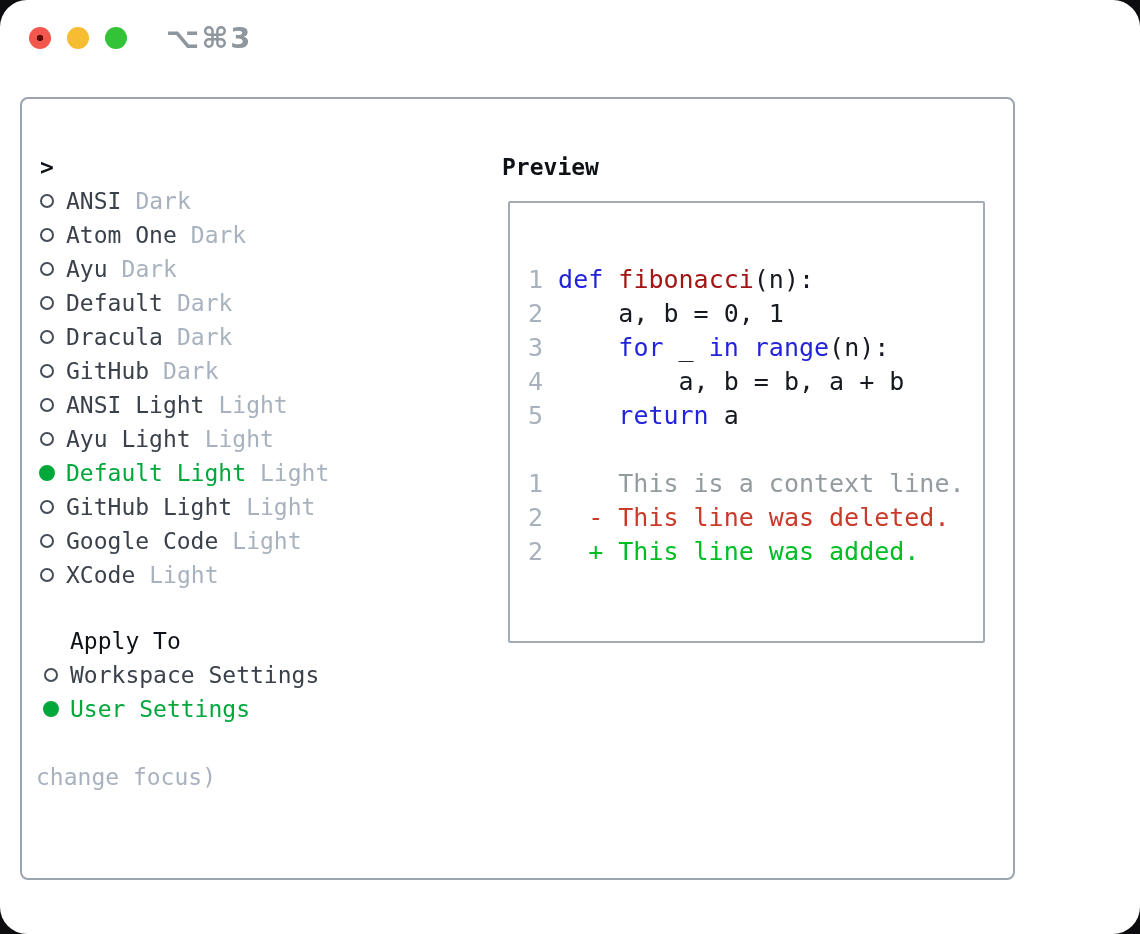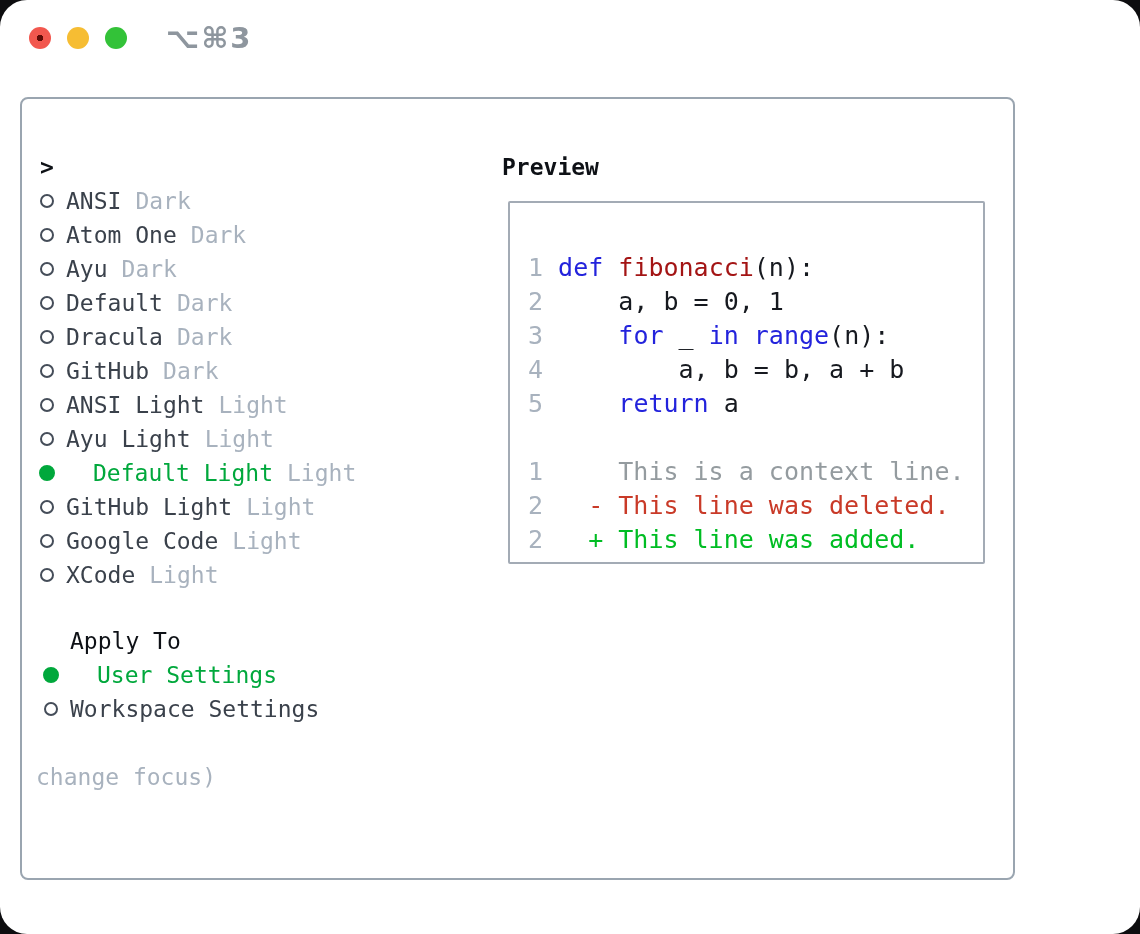--- a/index.html
+++ b/index.html
@@ -43,37 +43,37 @@
   .radio {
     width:14px; height:14px; box-sizing:border-box;
     border:2px solid var(--radio_ring); border-radius:50%;
   }
   .radio.on {
     width:16px; height:16px;
     background:var(--accent_green); border-color:var(--accent_green);
   }
   .name.head { font-weight:bold; color:var(--heading_black); }
   .name.subhead { color:var(--heading_black); }
-  .row.selected .name { color:var(--accent_green);margin-left:27px; }
+  .row.selected .name { color:var(--accent_green); }
   .tag { color:var(--muted_gray); margin-left:14px; }
   .hint {
     position:absolute; left:14px; top:661px;
     font-size:23px; line-height:34px; color:var(--hint_gray);
   }
   
   .preview-label {
     position:absolute; left:480px; top:51px; height:34px; line-height:34px;
     font-size:23px; font-weight:bold; color:var(--heading_black);
   }
   .preview-box {
     position:absolute; left:486px; top:102px;
-    width:477px; height:363px; box-sizing:border-box;
+    width:477px; height:442px; box-sizing:border-box;
     border:2px solid var(--preview_border);
     border-radius:2px;
-    padding:48px 6px 0 18px;
+    padding:60px 6px 0 18px;
     overflow:hidden;
   }
   .code-line { white-space:pre; font-size:25px; line-height:34px; }
   .ln { color:var(--line_number_gray); }
   .seg-keyword  { color:var(--keyword_blue); }
   .seg-function { color:var(--function_red); }
   .seg-plain    { color:var(--plain_code); }
   .seg-context  { color:var(--context_gray);text-align:center; }
   .seg-deleted  { color:var(--deleted_red); }
   .seg-added    { color:var(--added_green); }
@@ -113,22 +113,22 @@
         <div class="row theme-row"><span class="prefix"><span class="radio"></span></span><span class="name">Google Code</span><span class="tag">Light</span></div>
         <div class="row theme-row"><span class="prefix"><span class="radio"></span></span><span class="name">XCode</span><span class="tag">Light</span></div>
       </div>
 
     <div class="apply">
       <div class="row">
         <span class="prefix"></span>
         <span class="name subhead">Apply To</span>
       </div>
 
-    <div class="row apply-row selected"><span class="prefix"><span class="radio on"></span></span><span class="name">User Settings</span></div>
-        <div class="row apply-row"><span class="prefix"><span class="radio"></span></span><span class="name">Workspace Settings</span></div>
+    <div class="row apply-row"><span class="prefix"><span class="radio"></span></span><span class="name">Workspace Settings</span></div>
+        <div class="row apply-row selected"><span class="prefix"><span class="radio on"></span></span><span class="name">User Settings</span></div>
       </div>
 
     <div class="hint">
       <div>change focus)</div>
     </div>
 
     <div class="preview-label">Preview</div>
 
     <div class="preview-box">
       <div>

